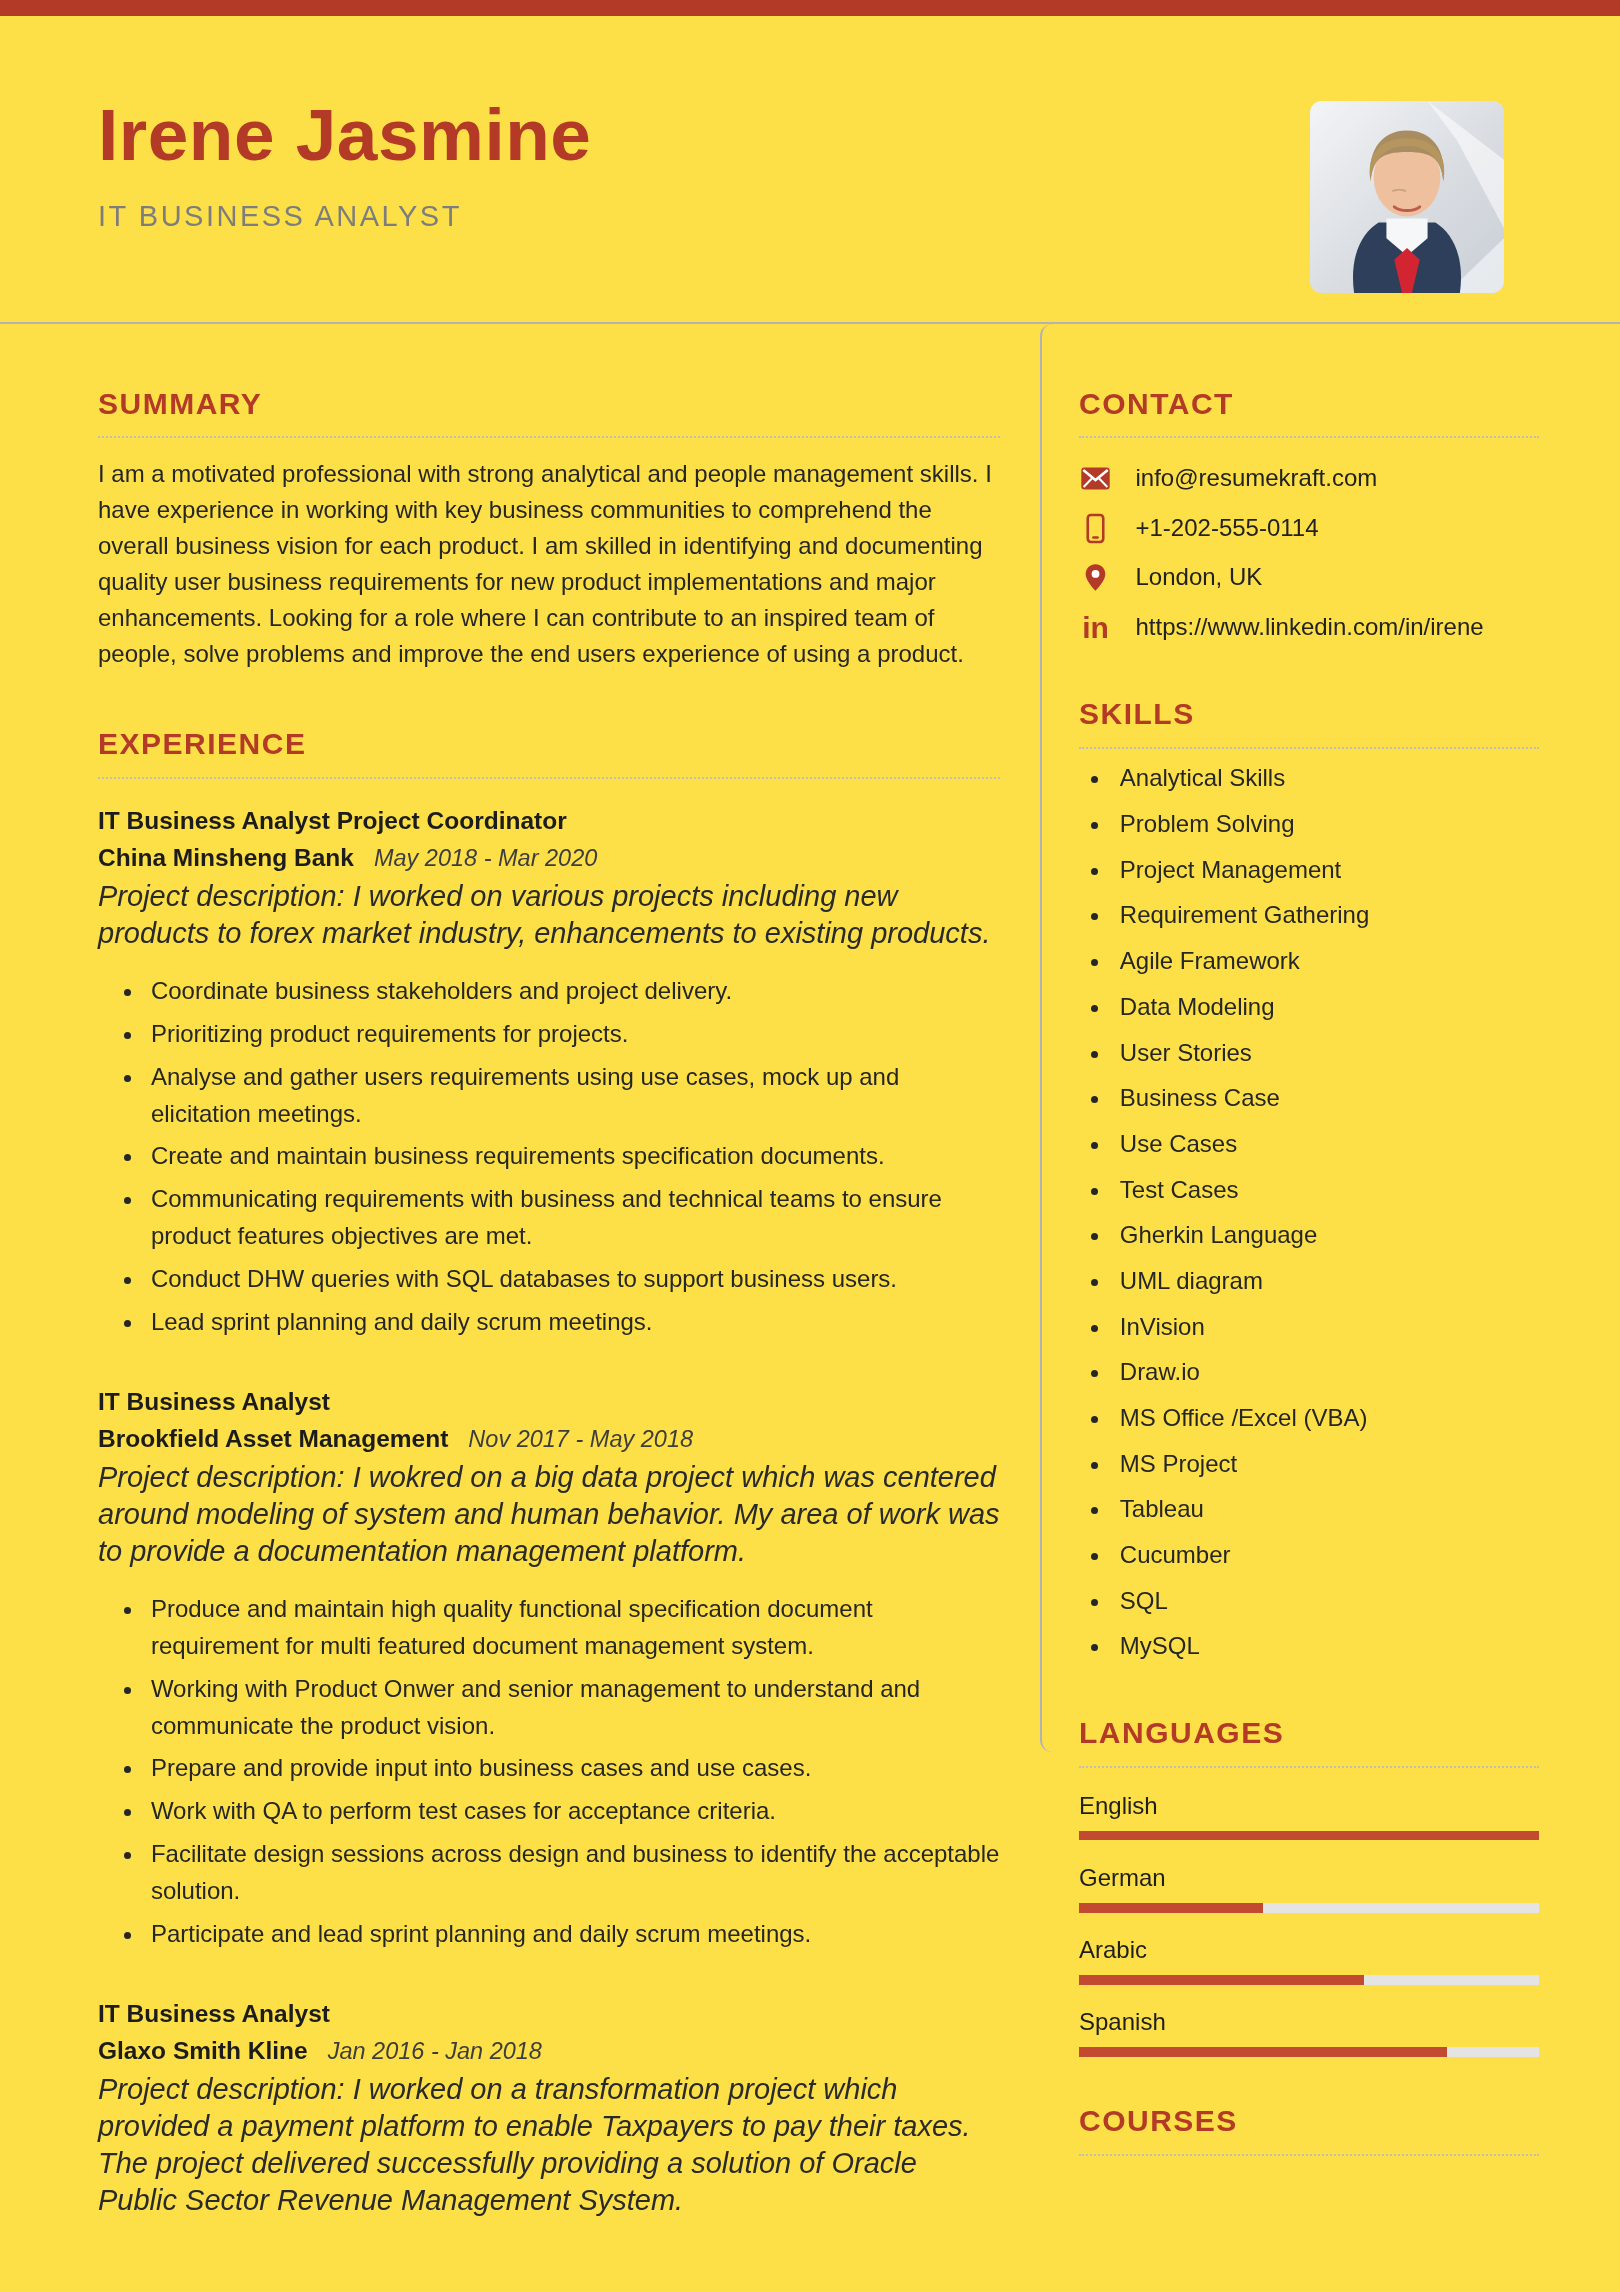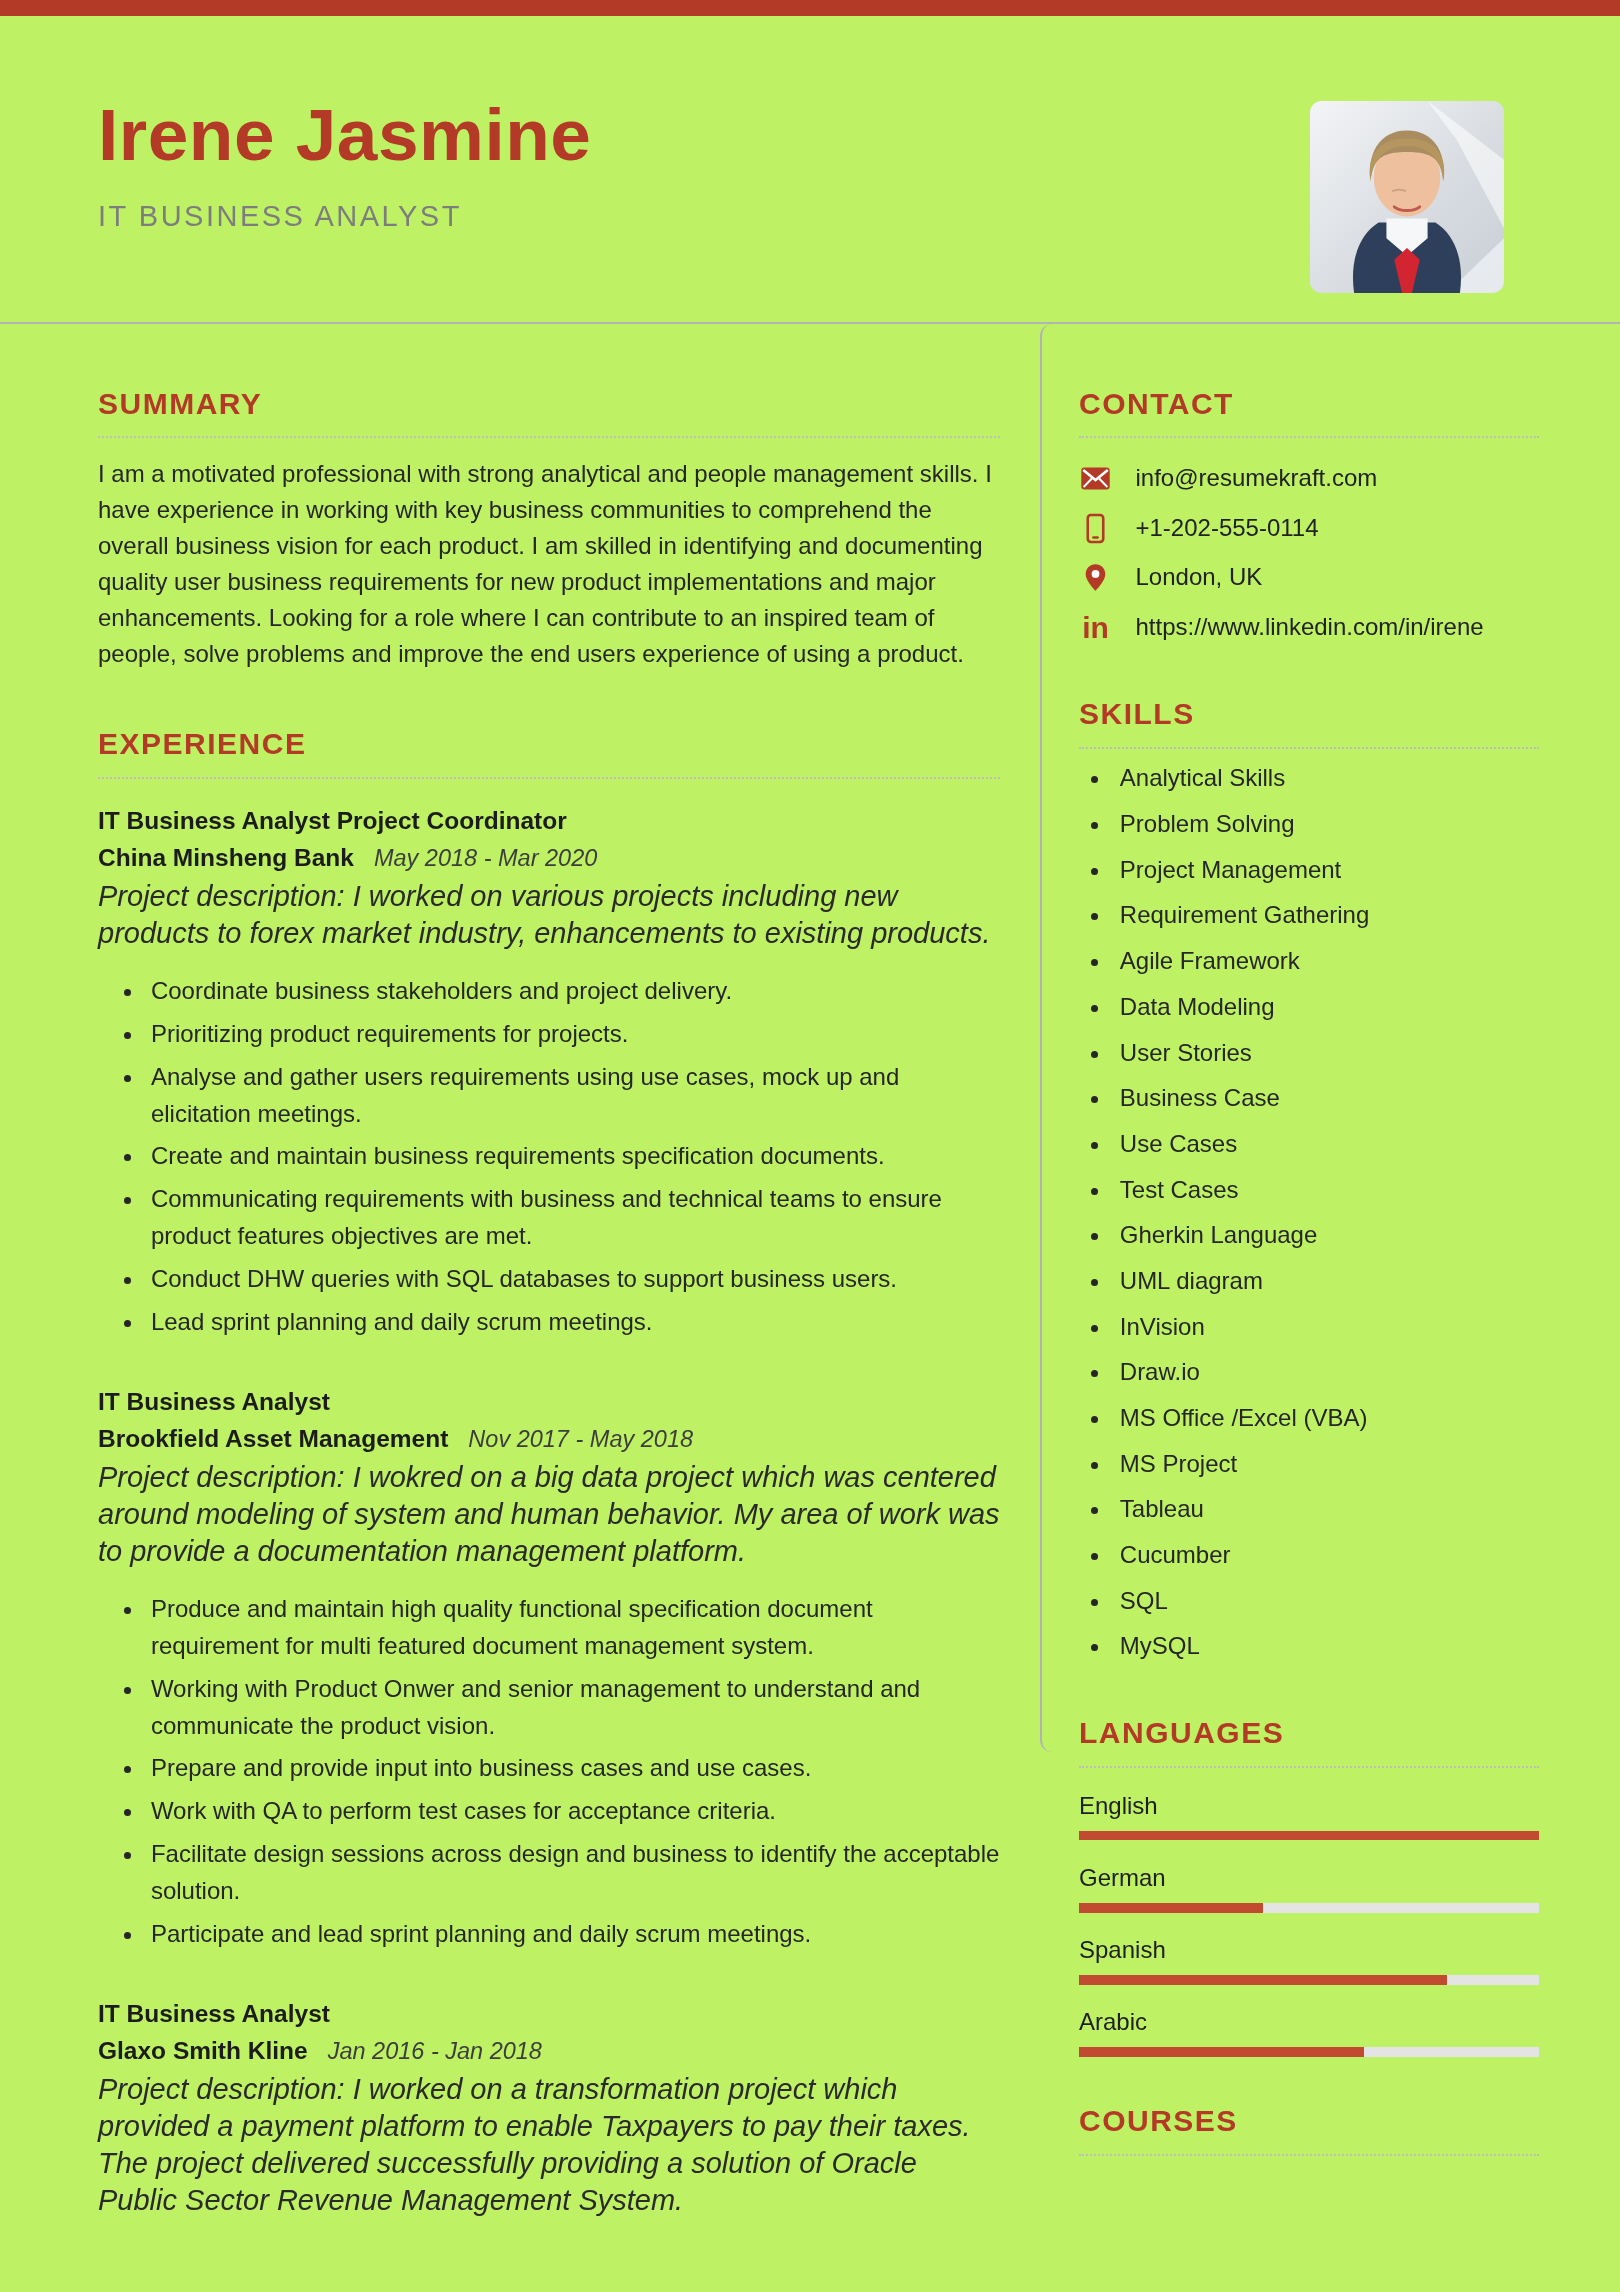--- a/index.html
+++ b/index.html
@@ -1,20 +1,20 @@
 <!DOCTYPE html>
 <html style="--accent: #b23a26; --bar-fill: #c14a31; --bar-track: #e4e4e4; --subtitle-gray: #7d7d7d; --divider-gray: #b3b3b3; --text-dark: #262626;"><head>
 <meta charset="utf-8">
 <style>
   :root{
     --accent:#b23a26; --bar-fill:#c14a31; --bar-track:#e4e4e4;
     --subtitle-gray:#7d7d7d; --divider-gray:#b3b3b3; --text-dark:#262626;
   }
   html,body{margin:0;padding:0;background:#ffffff;}
-  .page{position:relative;width:1620px;height:2293px;background:#bef264;overflow:hidden;
+  .page{position:relative;width:1620px;height:2293px;background:#fde047;overflow:hidden;
         font-family:"Liberation Sans","DejaVu Sans",sans-serif;color:var(--text-dark);}
   .topbar{height:15.7px;background:var(--accent);}
   .header{position:relative;height:306px;box-sizing:border-box;padding:82px 0 0 98px;}
   .name{margin:0;font-size:73px;line-height:1.0;font-weight:700;color:var(--accent);letter-spacing:0.5px;}
   .subtitle{margin-top:29px;font-size:29px;letter-spacing:2.5px;color:var(--subtitle-gray);font-weight:400;}
   .photo{position:absolute;top:101px;right:116px;width:194px;height:192px;border-radius:11.8px;
          overflow:hidden;box-shadow:0 0 0 1px #d8d8d8 inset;}
   .photo svg{display:block;width:100%;height:100%;}
   .columns{display:flex;border-top:2px solid var(--divider-gray);height:1430px;box-sizing:border-box;align-items:stretch;}
   .left{width:902px;margin-left:98px;box-sizing:border-box;}
@@ -222,29 +222,29 @@
                 <div class="lang-fill" style="width: 100%;"></div>
               </div>
             </div>
             <div class="lang">
               <div class="lang-name">German</div>
               <div class="lang-bar">
                 <div class="lang-fill" style="width: 40%;"></div>
               </div>
             </div>
             <div class="lang">
+              <div class="lang-name">Arabic</div>
+              <div class="lang-bar">
+                <div class="lang-fill" style="width: 62%;"></div>
+              </div>
+            </div>
+            <div class="lang">
               <div class="lang-name">Spanish</div>
               <div class="lang-bar">
                 <div class="lang-fill" style="width: 80%;"></div>
-              </div>
-            </div>
-            <div class="lang">
-              <div class="lang-name">Arabic</div>
-              <div class="lang-bar">
-                <div class="lang-fill" style="width: 62%;"></div>
               </div>
             </div>
           </div>
       </section>
 
       <section class="sec-courses">
         <h2 class="section-heading">COURSES</h2>
         <div class="rule"></div>
       </section>
     </aside>

